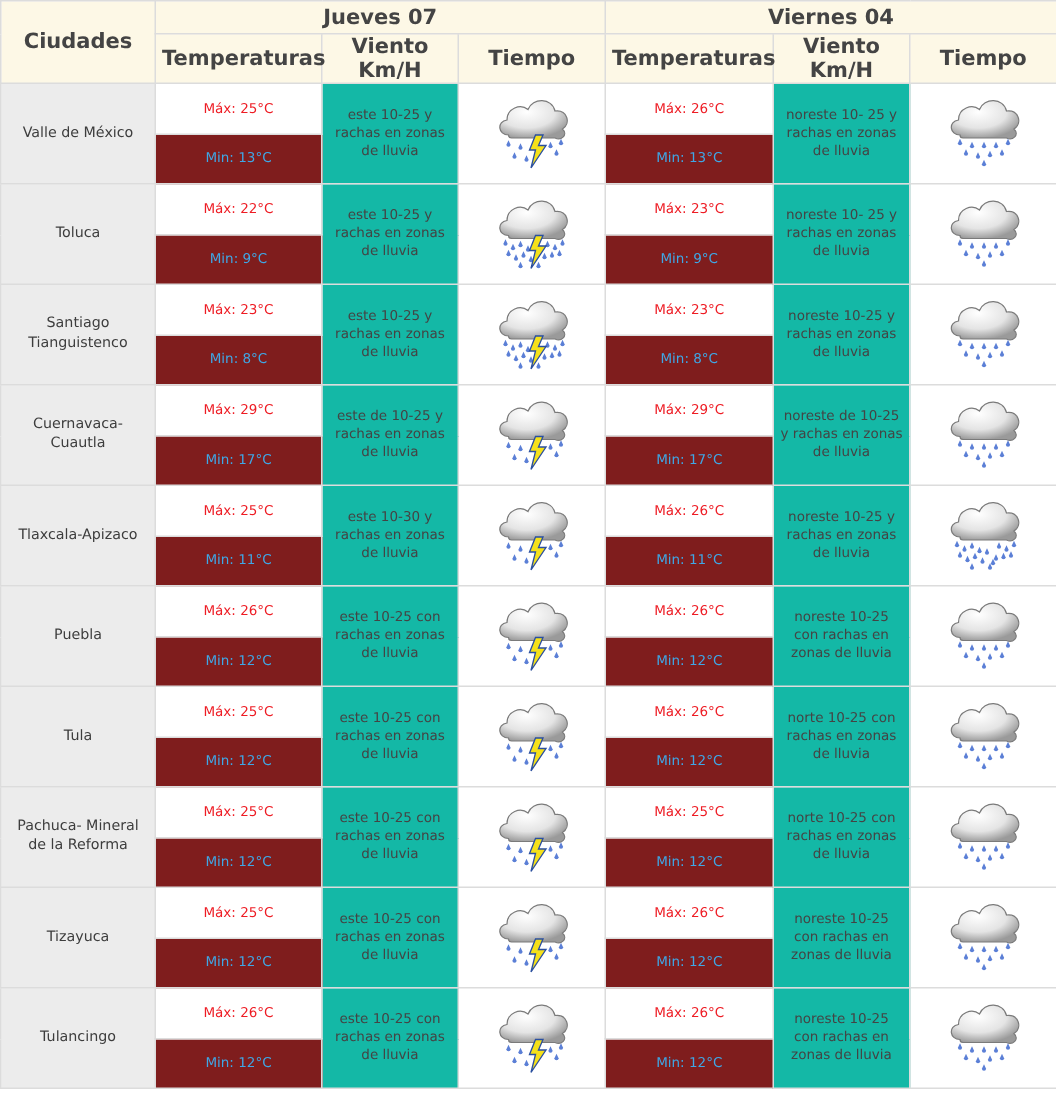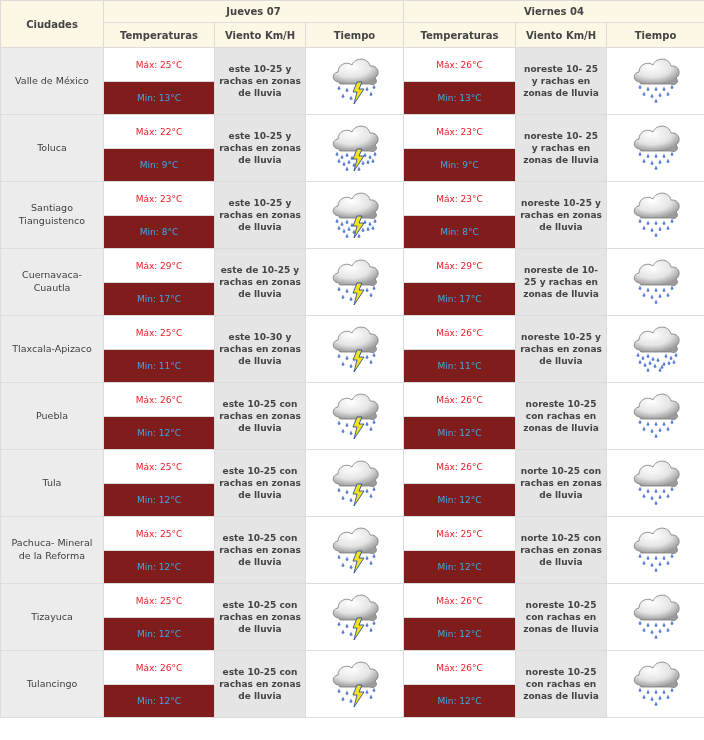--- a/index.html
+++ b/index.html
@@ -1,25 +1,25 @@
 <!DOCTYPE html>
 <html><head>
 <meta charset="utf-8">
 <style>
   html, body { margin: 0; padding: 0; background: #ffffff; }
   body { width: 704px; height: 740px; overflow: hidden; font-family: "DejaVu Sans", sans-serif; }
   table.wx { border-collapse: collapse; width: 704px; table-layout: fixed; font-size: 9px; color: #333; }
   table.wx td, table.wx th { border: 1px solid #dcdcdc; text-align: center; vertical-align: middle; padding: 0 4px; }
-  th { background: #fdf8e6; font-weight: bold; color: #444; font-size: 10px; }
+  th { background: #fdf8e6; font-weight: bold; color: #444; font-size: 14px; }
   th.day { height: 21px; }
   th.sub { height: 24px; }
   td.city { background: #ececec; font-weight: normal; color: #3d3d3d; font-size: 9.5px; line-height: 1.35; }
   td.max { color: #ee1c24; height: 33px; background: #ffffff; }
   td.min { color: #3fa7e6; height: 32px; background: #7f1d1d; }
-  td.wind { line-height: 1.35; color: #444; background: #e5e5e5; font-weight: bold; }
+  td.wind { line-height: 1.35; color: #444; background: #14b8a6; }
   td.icon { background: #fff; padding: 0; }
   .ico { display: inline-block; width: 56px; height: 56px; }
 </style>
 </head>
 <body>
 
 <table class="wx">
   <colgroup>
     <col style="width:103px">
       <col style="width:111px">

